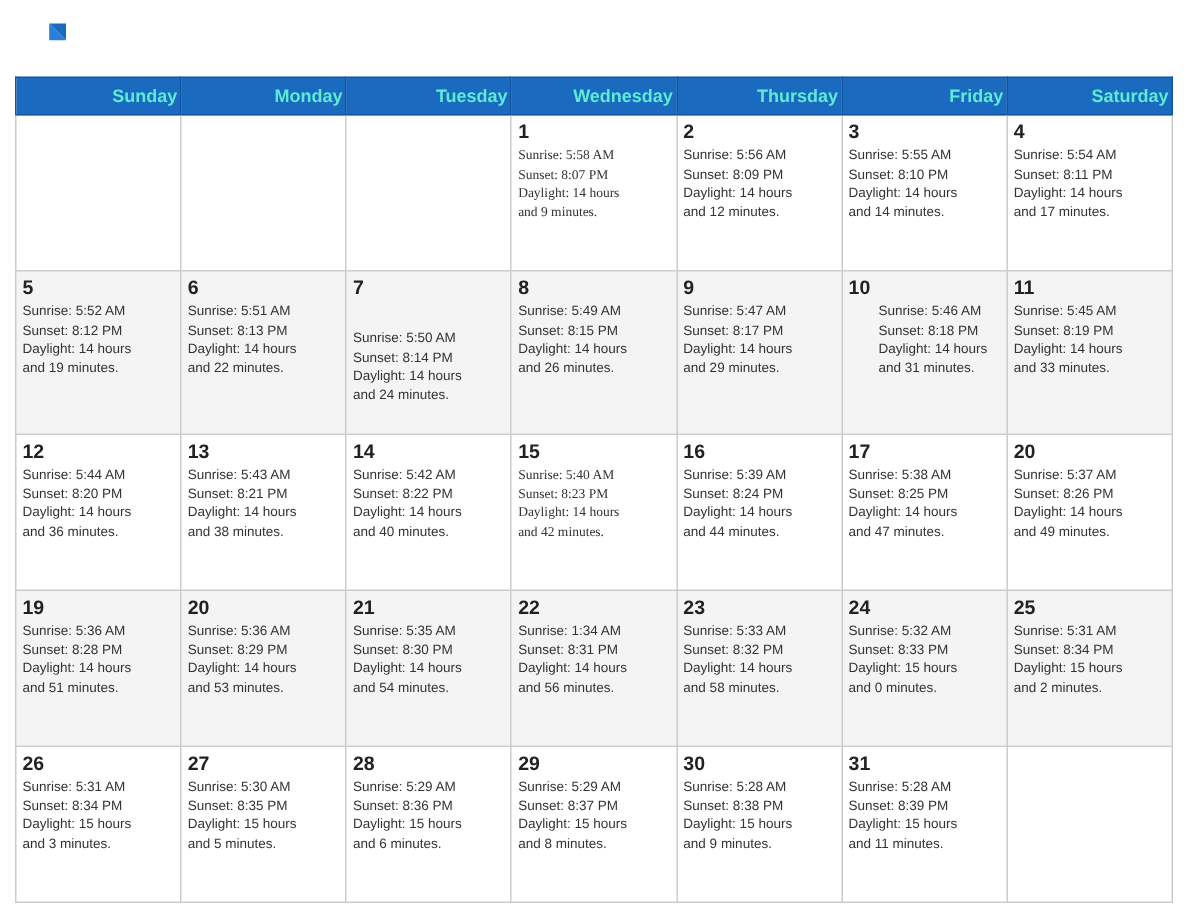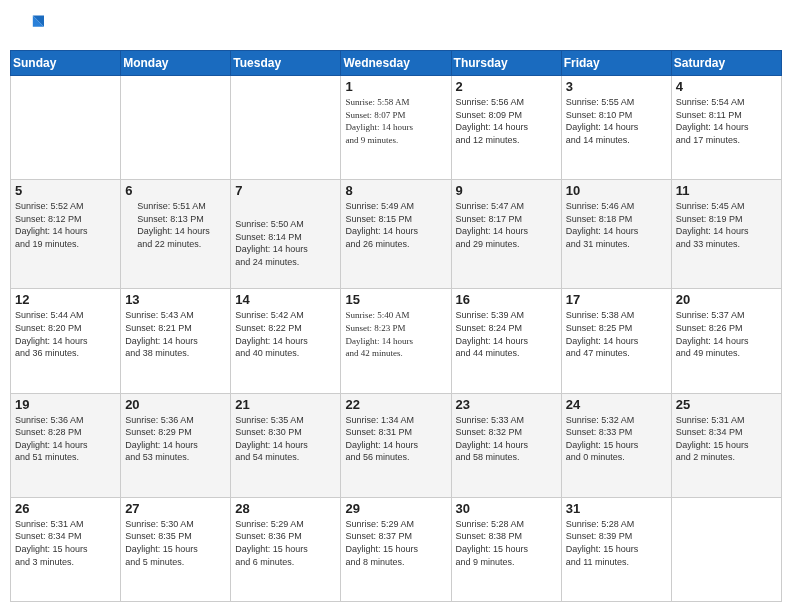--- a/index.html
+++ b/index.html
@@ -56,22 +56,22 @@
     }
     .calendar {
       flex: 1;
       border: 1px solid #ccc;
       border-collapse: collapse;
       width: 100%;
       table-layout: fixed;
     }
     .calendar th {
       background-color: #1a6bbf;
-      color: #ffffff;
-      text-align: left;
+      color: #5eead4;
+      text-align: right;
       font-size: 12px;
       font-weight: bold;
       padding: 5px 2px;
       border: 1px solid #1555a0;
     }
     .calendar td {
       border: 1px solid #ccc;
       vertical-align: top;
       padding: 3px 4px;
       font-size: 9.5px;
@@ -175,21 +175,21 @@
         <tr>
           <td>
             <div class="day-number">5</div>
             <div class="day-info" style="white-space: pre-line;">Sunrise: 5:52 AM
 Sunset: 8:12 PM
 Daylight: 14 hours
 and 19 minutes.</div>
           </td>
           <td>
             <div class="day-number">6</div>
-            <div class="day-info" style="white-space: pre-line; margin-left: 12px;">Sunrise: 5:51 AM
+            <div class="day-info" style="white-space: pre-line;">Sunrise: 5:51 AM
 Sunset: 8:13 PM
 Daylight: 14 hours
 and 22 minutes.</div>
           </td>
           <td>
             <div class="day-number">7</div>
             <div class="day-info" style="white-space: pre-line; margin-top: 20px;">Sunrise: 5:50 AM
 Sunset: 8:14 PM
 Daylight: 14 hours
 and 24 minutes.</div>
@@ -203,21 +203,21 @@
           </td>
           <td>
             <div class="day-number">9</div>
             <div class="day-info" style="white-space: pre-line;">Sunrise: 5:47 AM
 Sunset: 8:17 PM
 Daylight: 14 hours
 and 29 minutes.</div>
           </td>
           <td>
             <div class="day-number">10</div>
-            <div class="day-info" style="white-space: pre-line;">Sunrise: 5:46 AM
+            <div class="day-info" style="white-space: pre-line; margin-left: 20px;">Sunrise: 5:46 AM
 Sunset: 8:18 PM
 Daylight: 14 hours
 and 31 minutes.</div>
           </td>
           <td>
             <div class="day-number">11</div>
             <div class="day-info" style="white-space: pre-line;">Sunrise: 5:45 AM
 Sunset: 8:19 PM
 Daylight: 14 hours
 and 33 minutes.</div>

